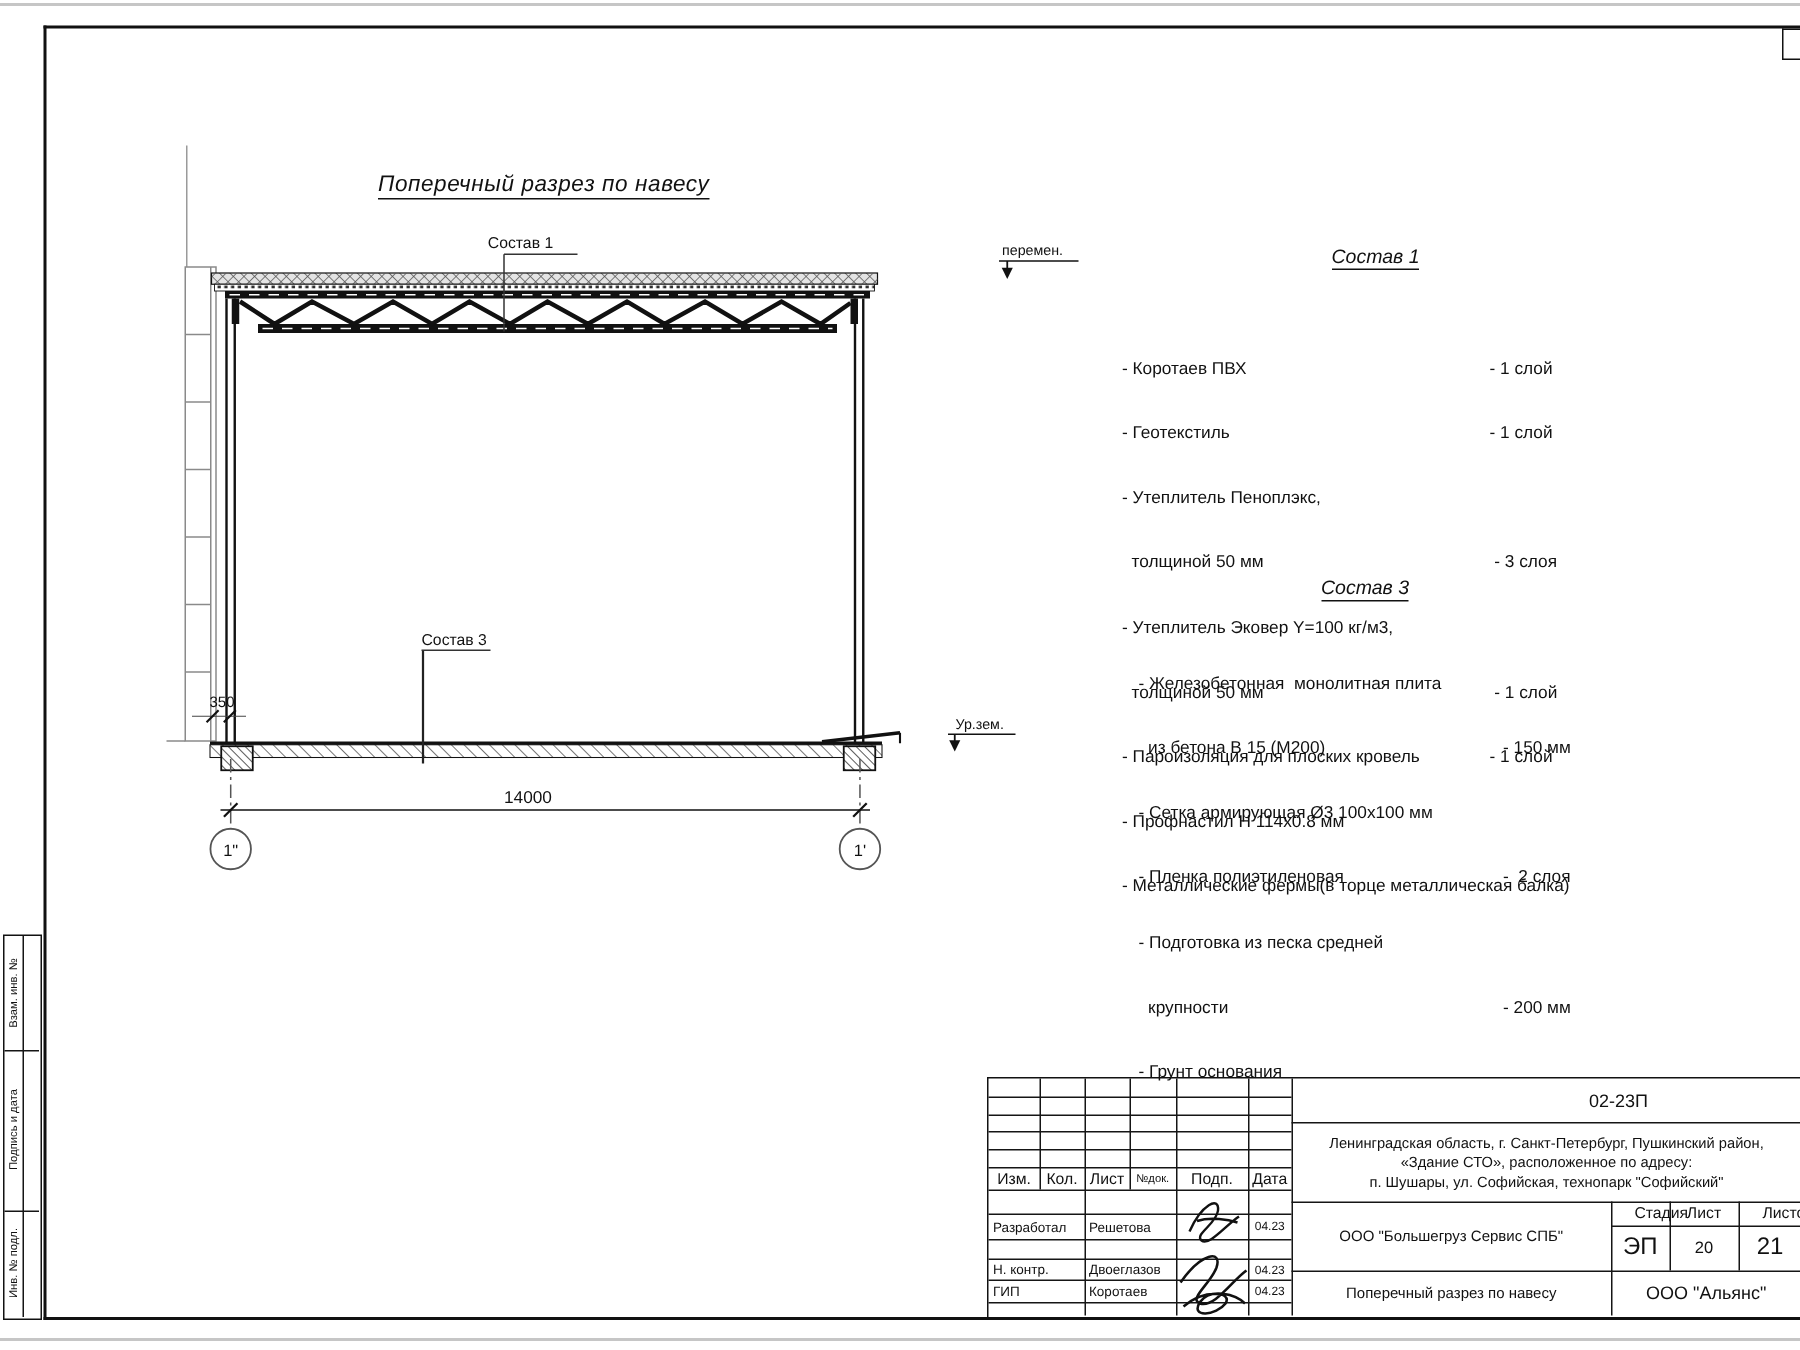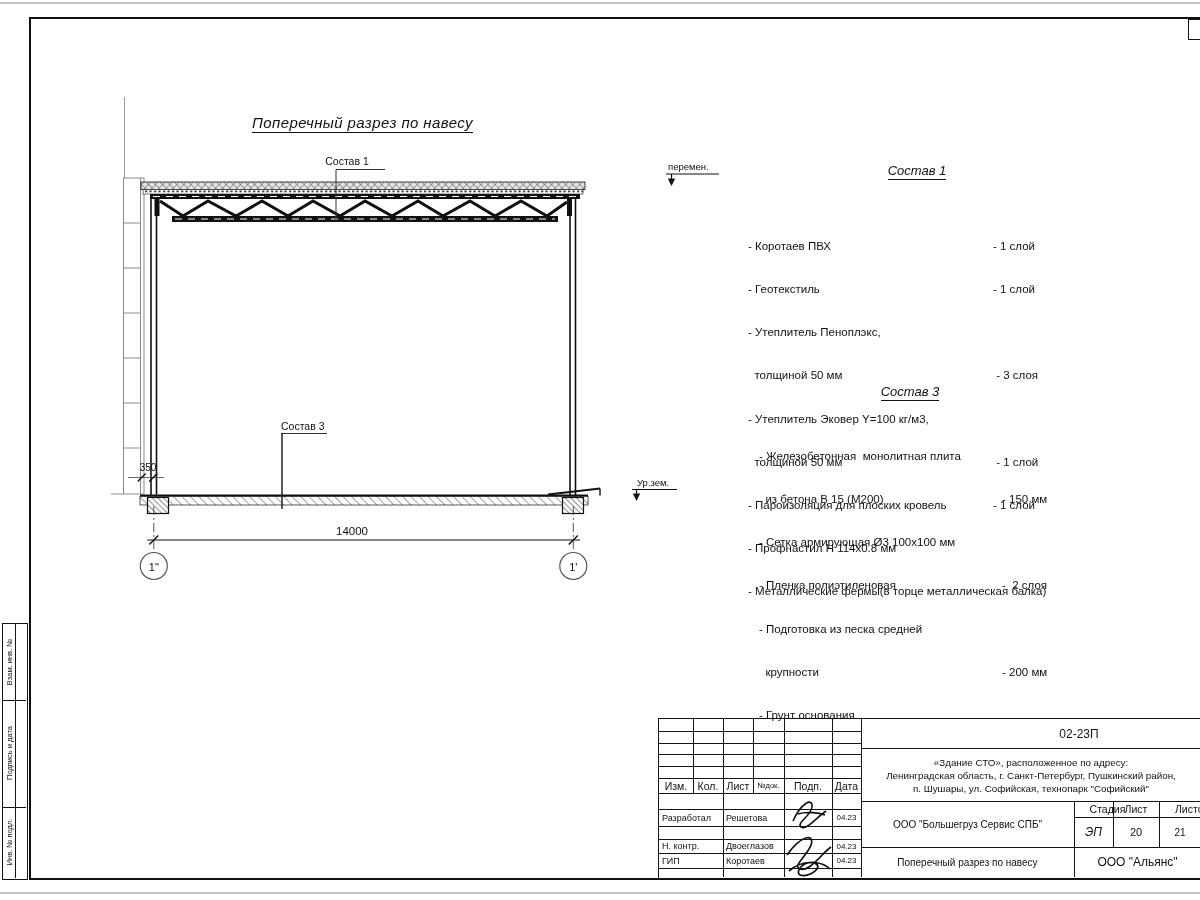--- a/index.html
+++ b/index.html
@@ -233,31 +233,31 @@
     <div class="cell" style="left:173px;top:91px;width:29px;height:15px;font-size:8px;">04.23</div>
     <div class="cellL" style="left:3px;top:120px;width:60px;height:14px;font-size:9px;">Н. контр.</div>
     <div class="cellL" style="left:67px;top:120px;width:56px;height:14px;font-size:9px;">Двоеглазов</div>
     <div class="cell" style="left:173px;top:120px;width:29px;height:14px;font-size:8px;">04.23</div>
     <div class="cellL" style="left:3px;top:134px;width:60px;height:15px;font-size:9px;">ГИП</div>
     <div class="cellL" style="left:67px;top:134px;width:56px;height:15px;font-size:9px;">Коротаев</div>
     <div class="cell" style="left:173px;top:134px;width:29px;height:15px;font-size:8px;">04.23</div>
 
     <div class="cell" style="left:202px;top:0;width:340px;height:29px;font-size:12px;padding-left:48px;">02-23П</div>
     <div class="abs" style="left:205px;top:30px;width:334px;height:52px;display:flex;flex-direction:column;justify-content:center;text-align:center;font-size:9.8px;line-height:13px;">
+      <div>Ленинградская область, г. Санкт-Петербург, Пушкинский район,</div>
       <div>«Здание СТО», расположенное по адресу:</div>
-      <div>Ленинградская область, г. Санкт-Петербург, Пушкинский район,</div>
       <div>п. Шушары, ул. Софийская, технопарк "Софийский"</div>
     </div>
     <div class="cell" style="left:202px;top:82px;width:213px;height:46px;font-size:10px;">ООО "Большегруз Сервис СПБ"</div>
     <div class="cell" style="left:429px;top:82px;width:39px;height:16px;font-size:10.5px;">Стадия</div>
     <div class="cell" style="left:454px;top:82px;width:46px;height:16px;font-size:10.5px;">Лист</div>
     <div class="cell" style="left:500px;top:82px;width:42px;height:16px;font-size:10.5px;overflow:hidden;margin-left:12px;">Листов</div>
-    <div class="cell" style="left:415px;top:98px;width:39px;height:30px;font-size:12px;font-style:italic;">ЭП</div>
+    <div class="cell" style="left:415px;top:98px;width:39px;height:30px;font-size:16px;">ЭП</div>
     <div class="cell" style="left:454px;top:98px;width:46px;height:30px;font-size:11px;">20</div>
-    <div class="cell" style="left:500px;top:98px;width:42px;height:30px;font-size:10px;">21</div>
+    <div class="cell" style="left:500px;top:98px;width:42px;height:30px;font-size:16px;">21</div>
     <div class="cell" style="left:202px;top:128px;width:213px;height:30px;font-size:10px;">Поперечный разрез по навесу</div>
     <div class="cell" style="left:415px;top:128px;width:127px;height:30px;font-size:12px;">ООО "Альянс"</div>
 
     <svg class="abs" style="left:0;top:0;" width="540" height="158">
       <path d="M134 102 C142 84 154 78 153 88 C152 97 137 104 142 108 C147 112 158 98 167 92 M139 95 C148 92 160 94 166 96" fill="none" stroke="#111" stroke-width="1.6"></path>
       <path d="M128 136 C142 116 156 114 152 126 C148 137 133 147 141 150 C151 153 163 134 172 128 M130 152 C144 140 163 142 158 150 C152 158 134 160 141 149 C148 139 165 144 171 150" fill="none" stroke="#111" stroke-width="1.7"></path>
     </svg>
   </div>
 
 </div>

